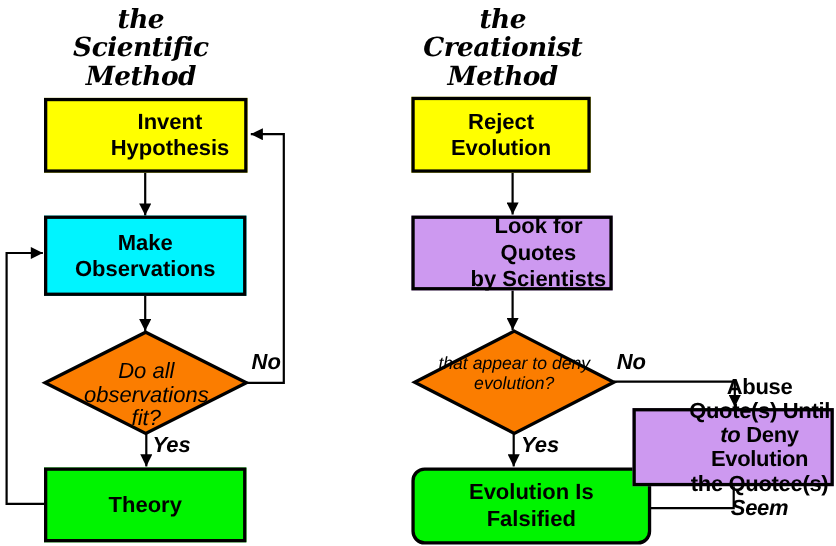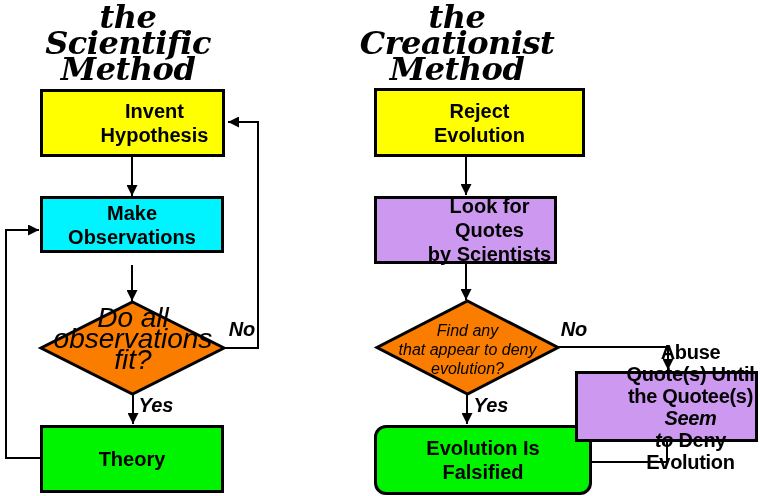--- a/index.html
+++ b/index.html
@@ -5,48 +5,48 @@
   html,body{margin:0;padding:0;background:#fff;}
   #canvas{
     position:relative;width:760px;height:496px;background:#ffffff;
     font-family:"Liberation Sans",sans-serif;overflow:hidden;
   }
   #wires{position:absolute;left:0;top:0;width:760px;height:496px;}
 
   .title{
     position:absolute;top:4px;width:200px;text-align:center;color:#000;
     font-family:"DejaVu Serif",serif;font-style:italic;font-weight:bold;
-    font-size:32px;line-height:26px;letter-spacing:-0.5px;
+    font-size:24px;line-height:26px;letter-spacing:-0.5px;
   }
   .title.left{left:28px;}
   .title.right{left:357px;}
 
   .node{
     position:absolute;box-sizing:border-box;border:3px solid #000;
     display:flex;flex-direction:column;justify-content:center;align-items:center;
     text-align:center;font-weight:bold;font-size:20px;line-height:24px;color:#000;
   }
   .yellow{background:#FFFF00;}
   .cyan{background:#00F4FF;}
   .green{background:#00F400;}
   .purple{background:#CD99F0;padding-left:48px;}
 
   #box-invent   {left:40px; top:89px;  width:185px;height:68px;padding-left:44px;}
-  #box-observe  {left:40px; top:196px; width:184px;height:57px;}
+  #box-observe  {left:40px; top:196px; width:184px;height:73px;}
   #box-theory   {left:40px; top:425px; width:184px;height:68px;}
-  #box-reject   {left:374px;top:88px;  width:211px;height:69px;}
+  #box-reject   {left:374px;top:88px;  width:163px;height:69px;}
   #box-quotes   {left:374px;top:196px; width:183px;height:68px;}
   #box-falsified{left:374px;top:425px; width:218px;height:70px;border-radius:12px;}
   #box-abuse    {left:575px;top:371px; width:183px;height:71px;
                  font-size:20px;line-height:22px;letter-spacing:-0.3px;}
 
   .dtext{
     position:absolute;text-align:center;color:#000;font-style:italic;font-weight:normal;
   }
-  .dtext.left{left:42px;top:307px;width:182px;font-size:28px;line-height:21px;}
+  .dtext.left{left:42px;top:328px;width:182px;font-size:20px;line-height:21px;}
   .dtext.right{left:377px;top:321px;width:181px;font-size:16px;line-height:19px;}
   .dtext b{font-weight:normal;font-style:italic;}
 
   .edge-label{
     position:absolute;width:40px;text-align:center;color:#000;
     font-weight:bold;font-style:italic;font-size:20px;line-height:22px;
   }
   #no-left {left:222px;top:318px;}
   #yes-left{left:136px;top:394px;}
   #no-right{left:554px;top:318px;}
@@ -114,29 +114,28 @@
 
   <div id="box-reject" class="node yellow">
     <div>Reject</div>
     <div>Evolution</div>
   </div>
   <div id="box-quotes" class="node purple">
     <div>Look for Quotes</div>
     <div>by Scientists</div>
   </div>
   <div class="dtext right">
-    <div><span>Find any</span></div>
     <div><span>that </span><b>appear to</b><span> deny</span></div>
     <div><span>evolution?</span></div>
   </div>
   <div id="box-falsified" class="node green">
     <div>Evolution Is</div>
     <div>Falsified</div>
   </div>
   <div id="box-abuse" class="node purple">
     <div>Abuse Quote(s) Until</div>
+    <div><span class="it">to</span><span> Deny Evolution</span></div>
     <div><span>the Quotee(s) </span><span class="it">Seem</span></div>
-    <div><span class="it">to</span><span> Deny Evolution</span></div>
   </div>
   <div id="no-right" class="edge-label">No</div>
   <div id="yes-right" class="edge-label">Yes</div>
 
 </div>
 
 </body></html>

